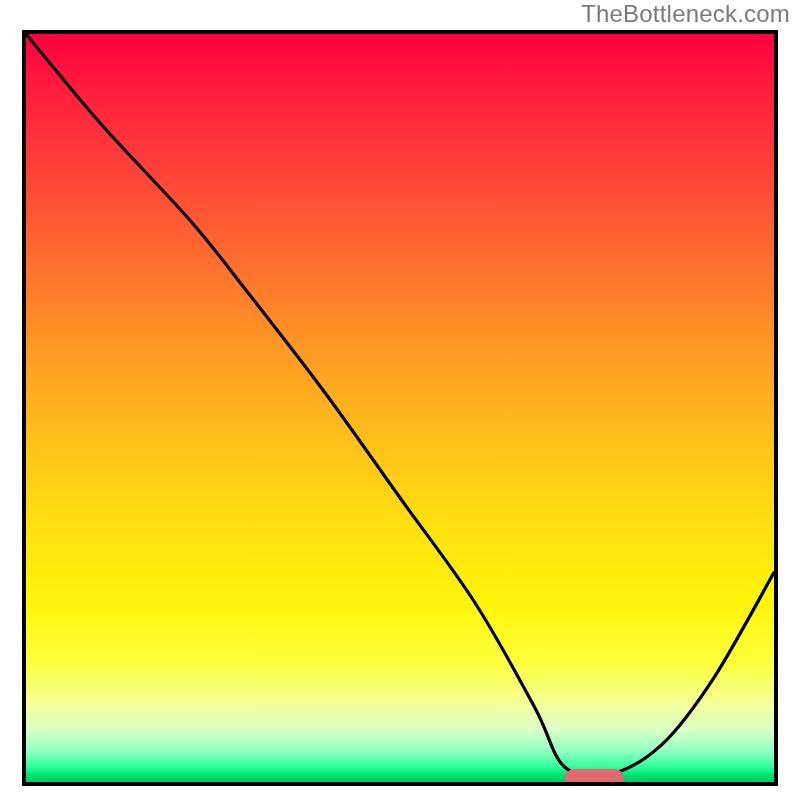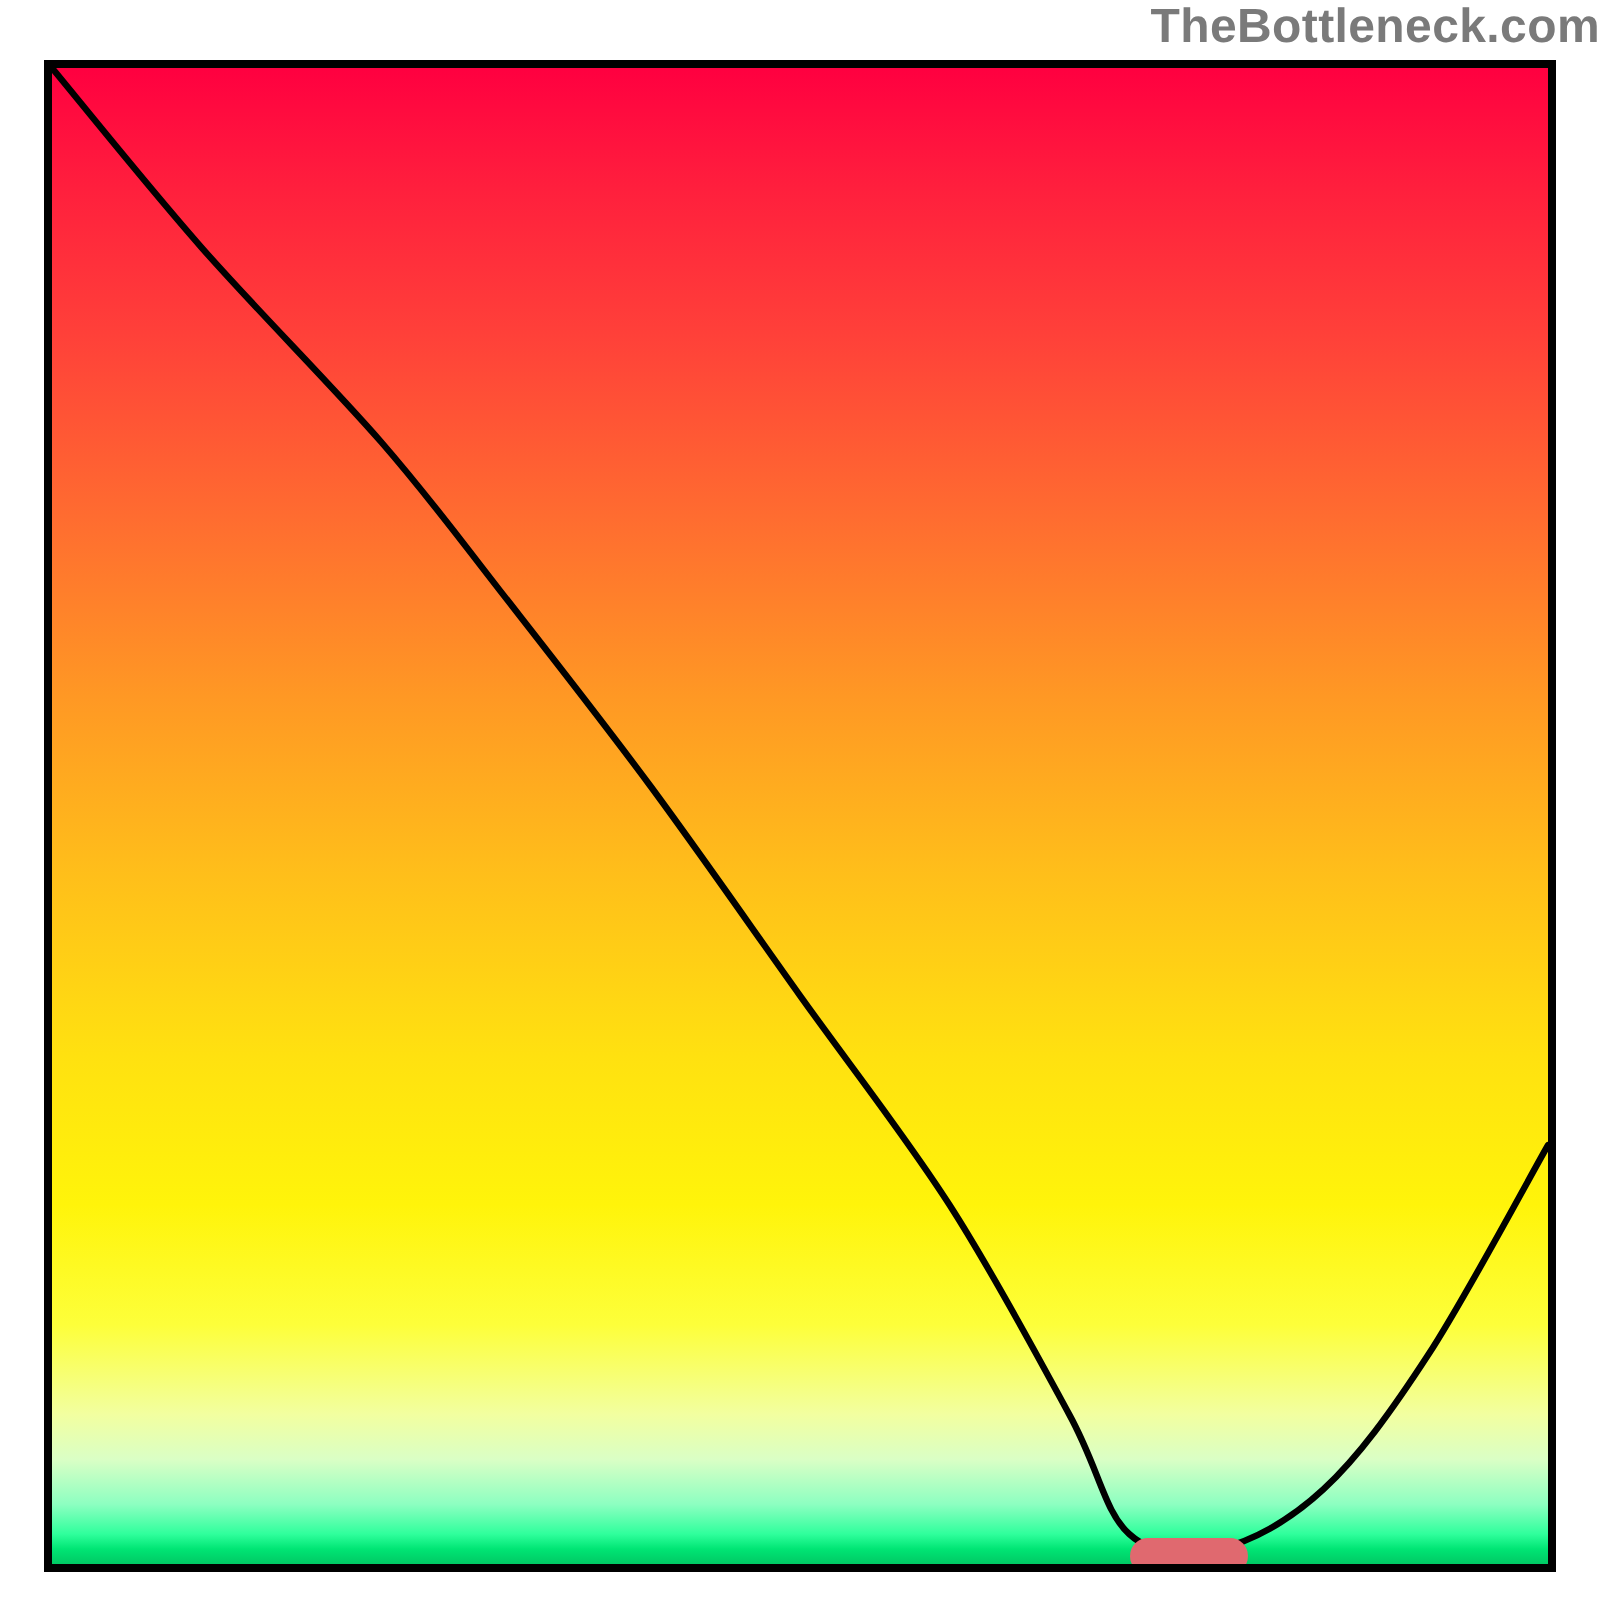--- a/index.html
+++ b/index.html
@@ -12,24 +12,24 @@
     overflow: hidden;
   }
   .stage {
     position: relative;
     width: 800px;
     height: 800px;
   }
   .watermark {
     position: absolute;
     top: 0px;
-    right: 0;
+    right: 10px;
     color: #7a7a7a;
     font-size: 24px;
-    font-weight: 700;
+    font-weight: 400;
     letter-spacing: 0.2px;
     z-index: 4;
   }
   .plot {
     position: absolute;
     left: 22px;
     top: 30px;
     width: 756px;
     height: 756px;
     box-sizing: border-box;

